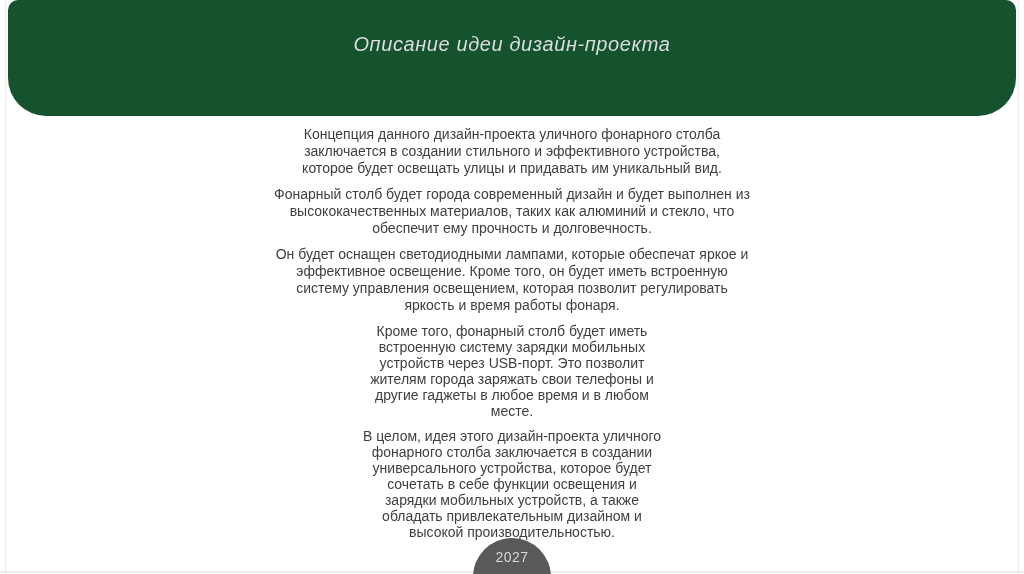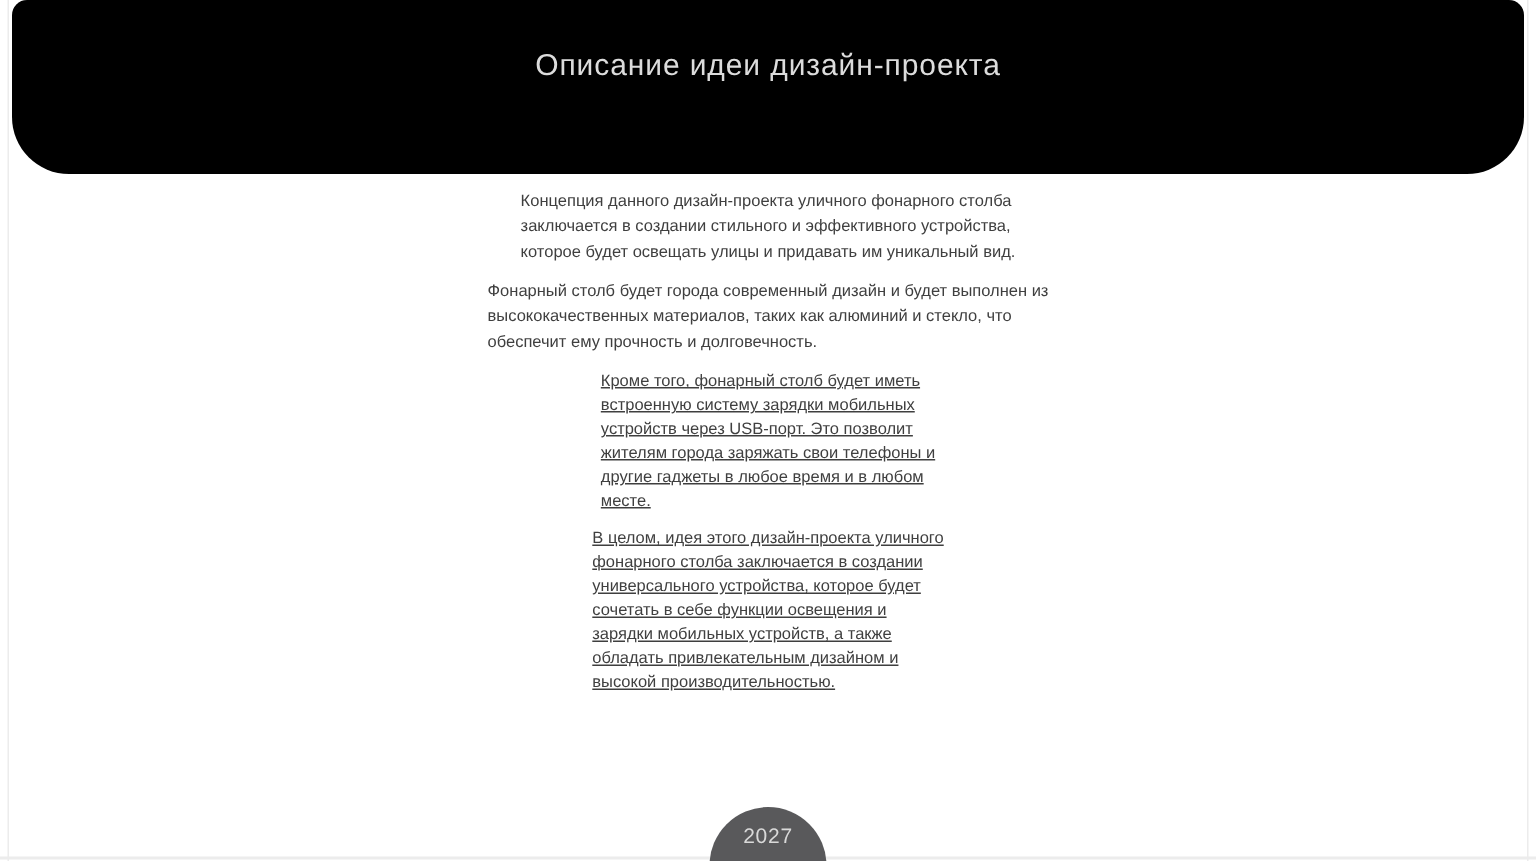--- a/index.html
+++ b/index.html
@@ -18,50 +18,54 @@
     display:flex;align-items:center;justify-content:center;
   }
   .title{
     font-size:20px;letter-spacing:0.6px;margin:0 0 28px 0;font-weight:normal;
   }
   .content{
     position:absolute;z-index:1;top:126px;left:0;width:100%;
     display:flex;flex-direction:column;align-items:center;
   }
   .para{
-    white-space:pre-line;text-align:left;
-    font-size:11px;line-height:17px;margin:0 0 9px 0;max-width:600px;
+    white-space:pre-line;text-align:center;
+    font-size:14px;line-height:17px;margin:0 0 9px 0;max-width:600px;
   }
-  .para.narrow{line-height:16px;max-width:430px;text-decoration:underline;}
+  .para.narrow{line-height:16px;max-width:430px;}
   .year-circle{
     position:absolute;z-index:3;left:473px;top:538px;width:78px;height:78px;
     border-radius:50%;display:flex;justify-content:center;align-items:flex-start;
   }
   .year-label{font-size:14px;margin-top:11px;letter-spacing:0.5px;}
 </style>
 </head>
 <body>
 
 <div class="stage" style="background: rgb(255, 255, 255);">
 
   <div class="edge edge-left" style="background: rgb(236, 236, 236);"></div>
   <div class="edge edge-right" style="background: rgb(236, 236, 236);"></div>
   <div class="edge edge-bottom" style="background: rgb(236, 236, 236);"></div>
 
-  <div class="header" style="background: #000000;">
+  <div class="header" style="background: #14532d; font-style: italic;">
     <h1 class="title" style="color: rgb(220, 220, 220);">Описание идеи дизайн-проекта</h1>
   </div>
 
   <div class="content" style="color: rgb(63, 63, 63);">
     <p class="para wide">Концепция данного дизайн-проекта уличного фонарного столба
 заключается в создании стильного и эффективного устройства,
 которое будет освещать улицы и придавать им уникальный вид.</p>
     <p class="para wide">Фонарный столб будет города современный дизайн и будет выполнен из
 высококачественных материалов, таких как алюминий и стекло, что
 обеспечит ему прочность и долговечность.</p>
+    <p class="para wide">Он будет оснащен светодиодными лампами, которые обеспечат яркое и
+эффективное освещение. Кроме того, он будет иметь встроенную
+систему управления освещением, которая позволит регулировать
+яркость и время работы фонаря.</p>
     <p class="para narrow">Кроме того, фонарный столб будет иметь
 встроенную систему зарядки мобильных
 устройств через USB-порт. Это позволит
 жителям города заряжать свои телефоны и
 другие гаджеты в любое время и в любом
 месте.</p>
     <p class="para narrow">В целом, идея этого дизайн-проекта уличного
 фонарного столба заключается в создании
 универсального устройства, которое будет
 сочетать в себе функции освещения и

